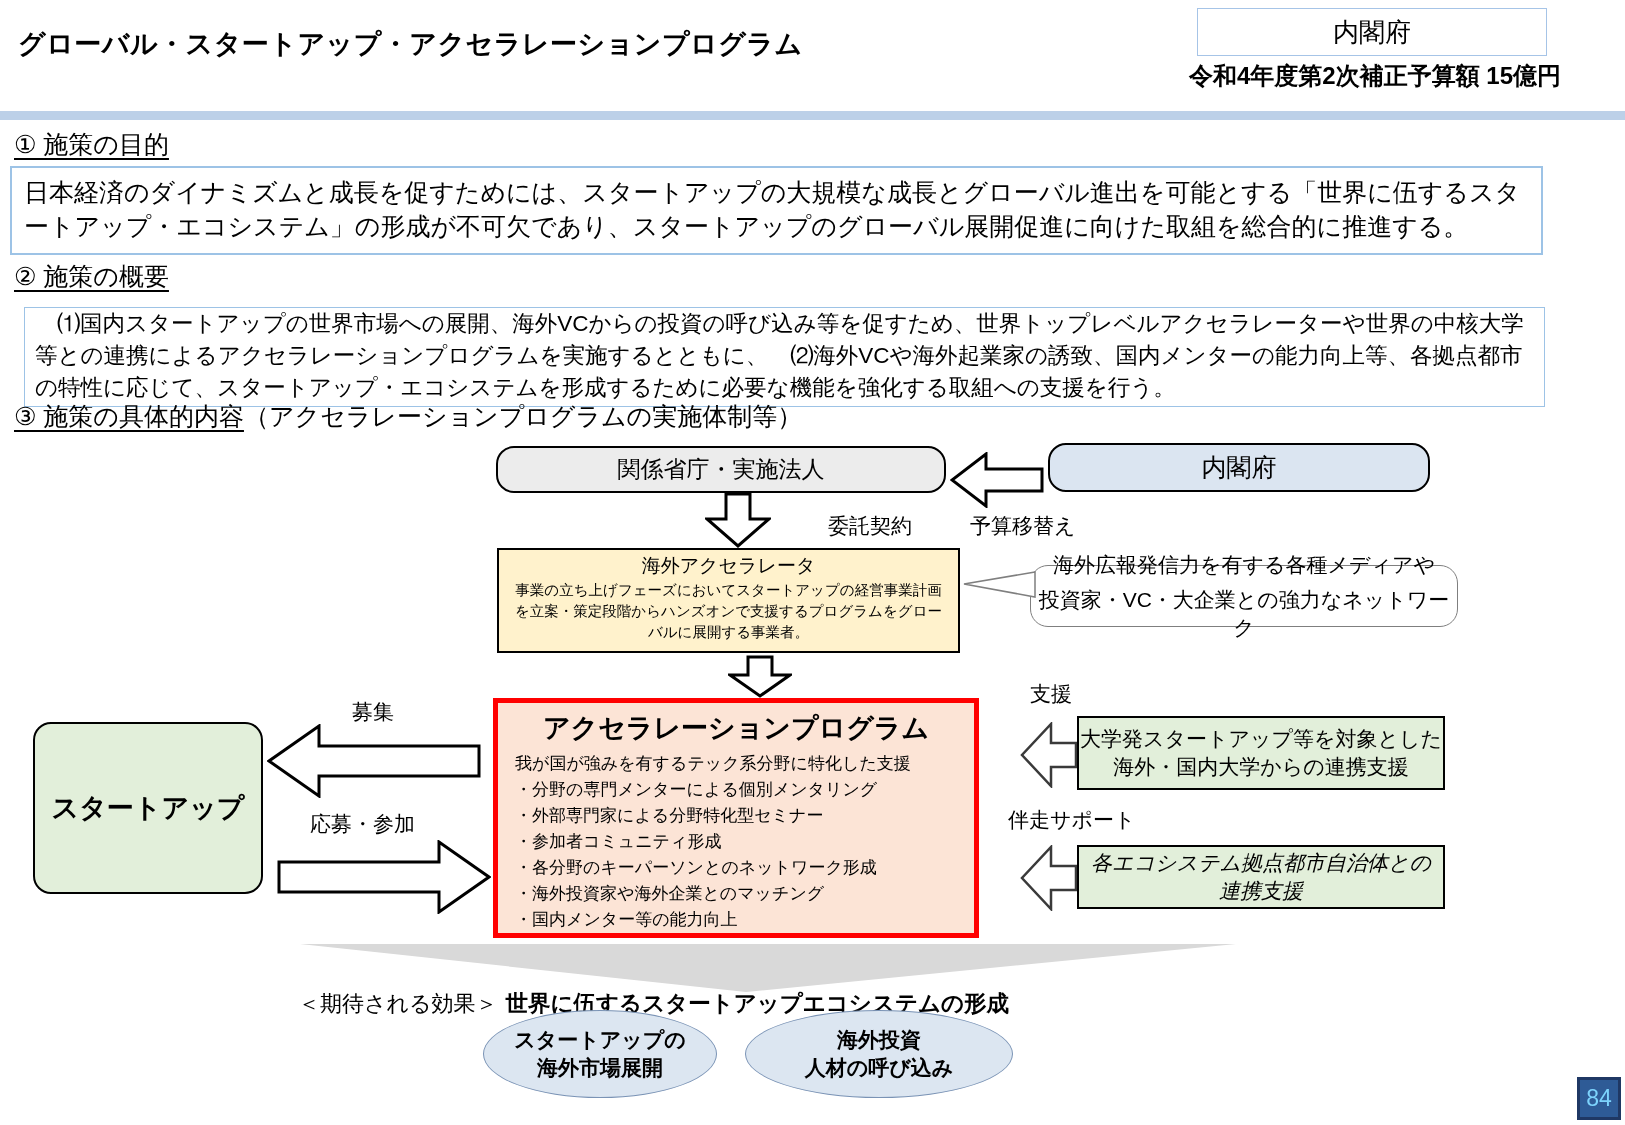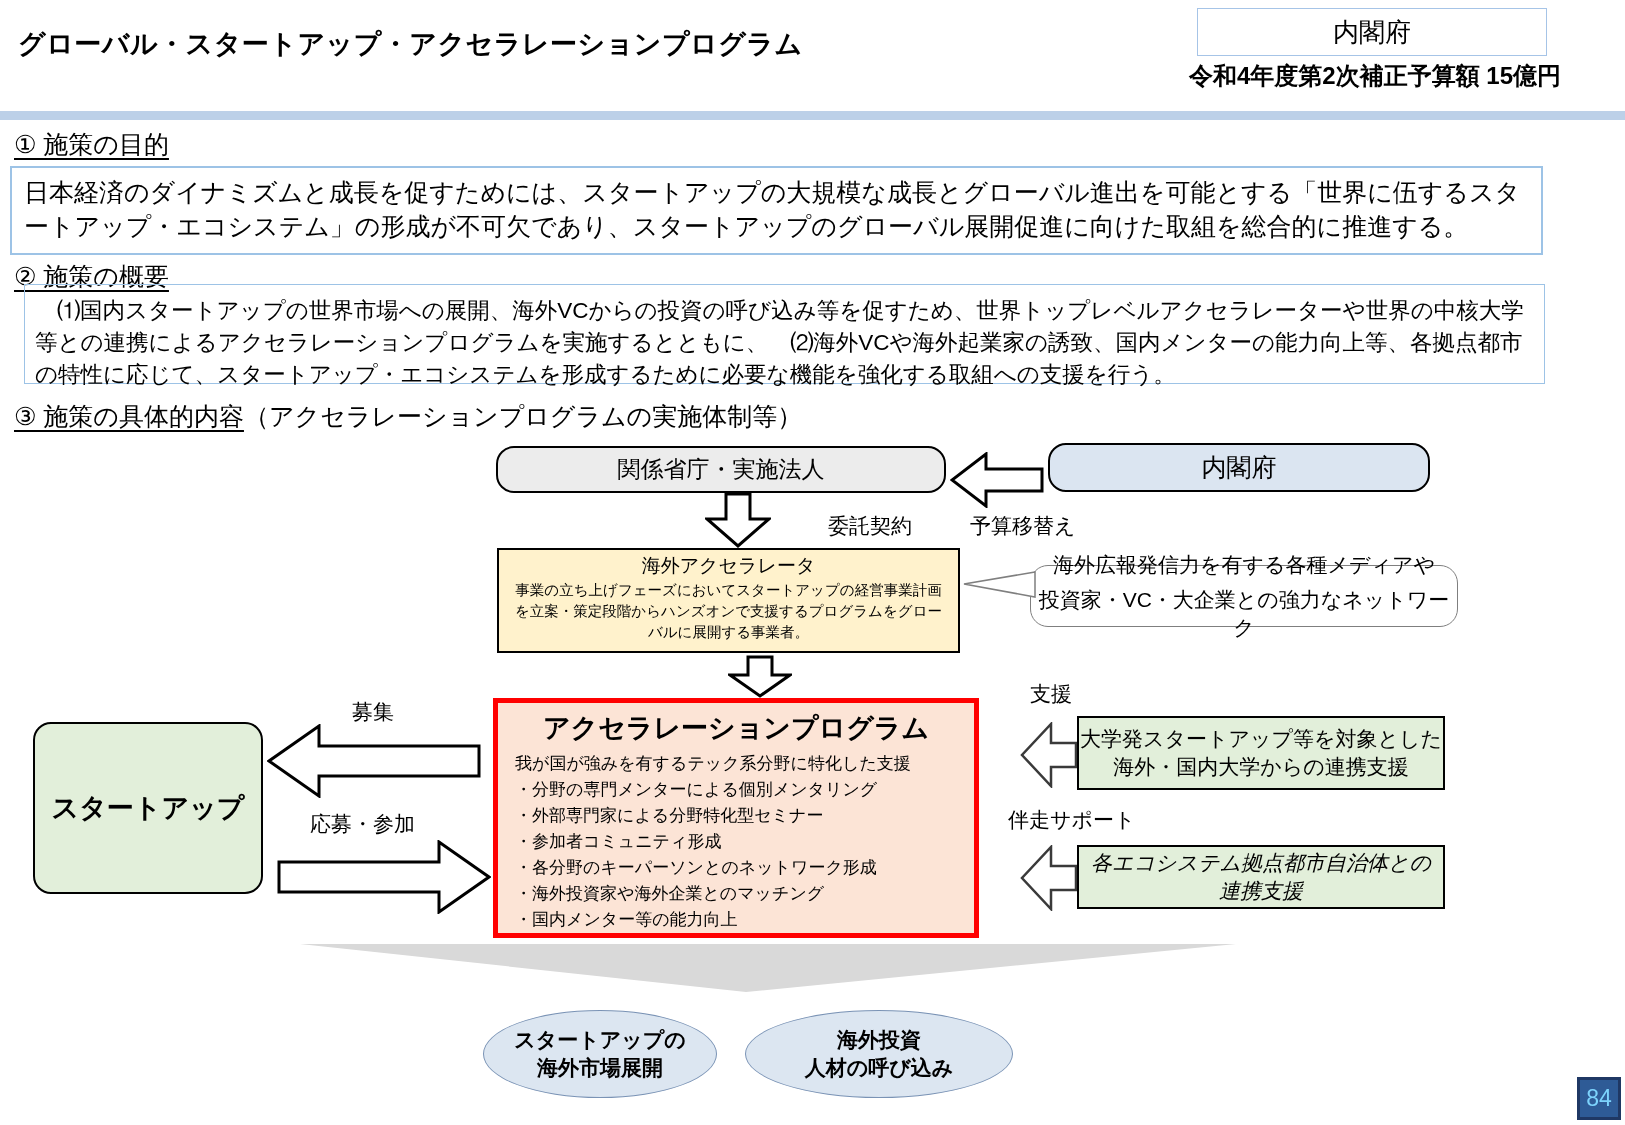--- a/index.html
+++ b/index.html
@@ -10,22 +10,22 @@
 
   .page-title { left:18px; top:26px; font-size:27px; font-weight:bold; letter-spacing:0.5px; }
   .agency-box { left:1197px; top:8px; width:350px; height:48px; border:1px solid #a6c4e7;
                 display:flex; align-items:center; justify-content:center; font-size:26px; }
   .budget { top:60px; right:64px; font-size:24px; font-weight:bold; }
   .divider { left:0; top:111px; width:1625px; height:9px; background:#bcd0e8; }
 
   .sec-heading { font-size:25px; text-decoration:underline; text-underline-offset:5px; }
   .sec1-box { left:10px; top:166px; width:1533px; height:89px; border:2px solid #9dc3e6;
               padding:7px 12px; font-size:25px; line-height:1.37; }
-  .sec2-box { left:24px; top:284px; width:1521px; height:100px; border:1px solid #9dc3e6;
-              padding:10px 10px; font-size:22.5px; line-height:1.42; }
+  .sec2-box { left:24px; top:307px; width:1521px; height:100px; border:1px solid #9dc3e6;
+              padding:0 10px; font-size:22.5px; line-height:1.42; }
 
   .dbox { display:flex; align-items:center; justify-content:center; text-align:center;border-radius:18px; }
   .ministries { left:496px; top:446px; width:450px; height:47px; background:#ececec; border:2px solid #000; font-size:23px; }
   .cabinet    { left:1048px; top:443px; width:382px; height:49px; background:#dbe5f1; border:2px solid #000; font-size:25px; }
 
   .lbl { font-size:21px; white-space:nowrap; }
 
   .yellow { left:497px; top:548px; width:463px; height:105px; background:#fff2cc; border:2px solid #000;
             text-align:center; padding-top:3px; }
   .yellow .ytitle { font-size:19px; }
@@ -164,20 +164,23 @@
   </svg>
   <div class="abs greenbox green2">
     <div>各エコシステム拠点都市自治体との</div>
     <div>連携支援</div>
   </div>
 
   <svg class="abs" style="left:300px; top:944px;" width="936" height="50" viewBox="0 0 936 50">
     <polygon points="0,0 936,0 446,48" fill="#d9d9d9"></polygon>
   </svg>
 
+  <div class="abs effects-row">
+    <span>＜期待される効果＞</span><span class="head">世界に伍するスタートアップエコシステムの形成</span>
+  </div>
 
   <div class="abs ellipse ellipse1">
     <div>スタートアップの</div>
     <div>海外市場展開</div>
   </div>
   <div class="abs ellipse ellipse2">
     <div>海外投資</div>
     <div>人材の呼び込み</div>
   </div>
 

